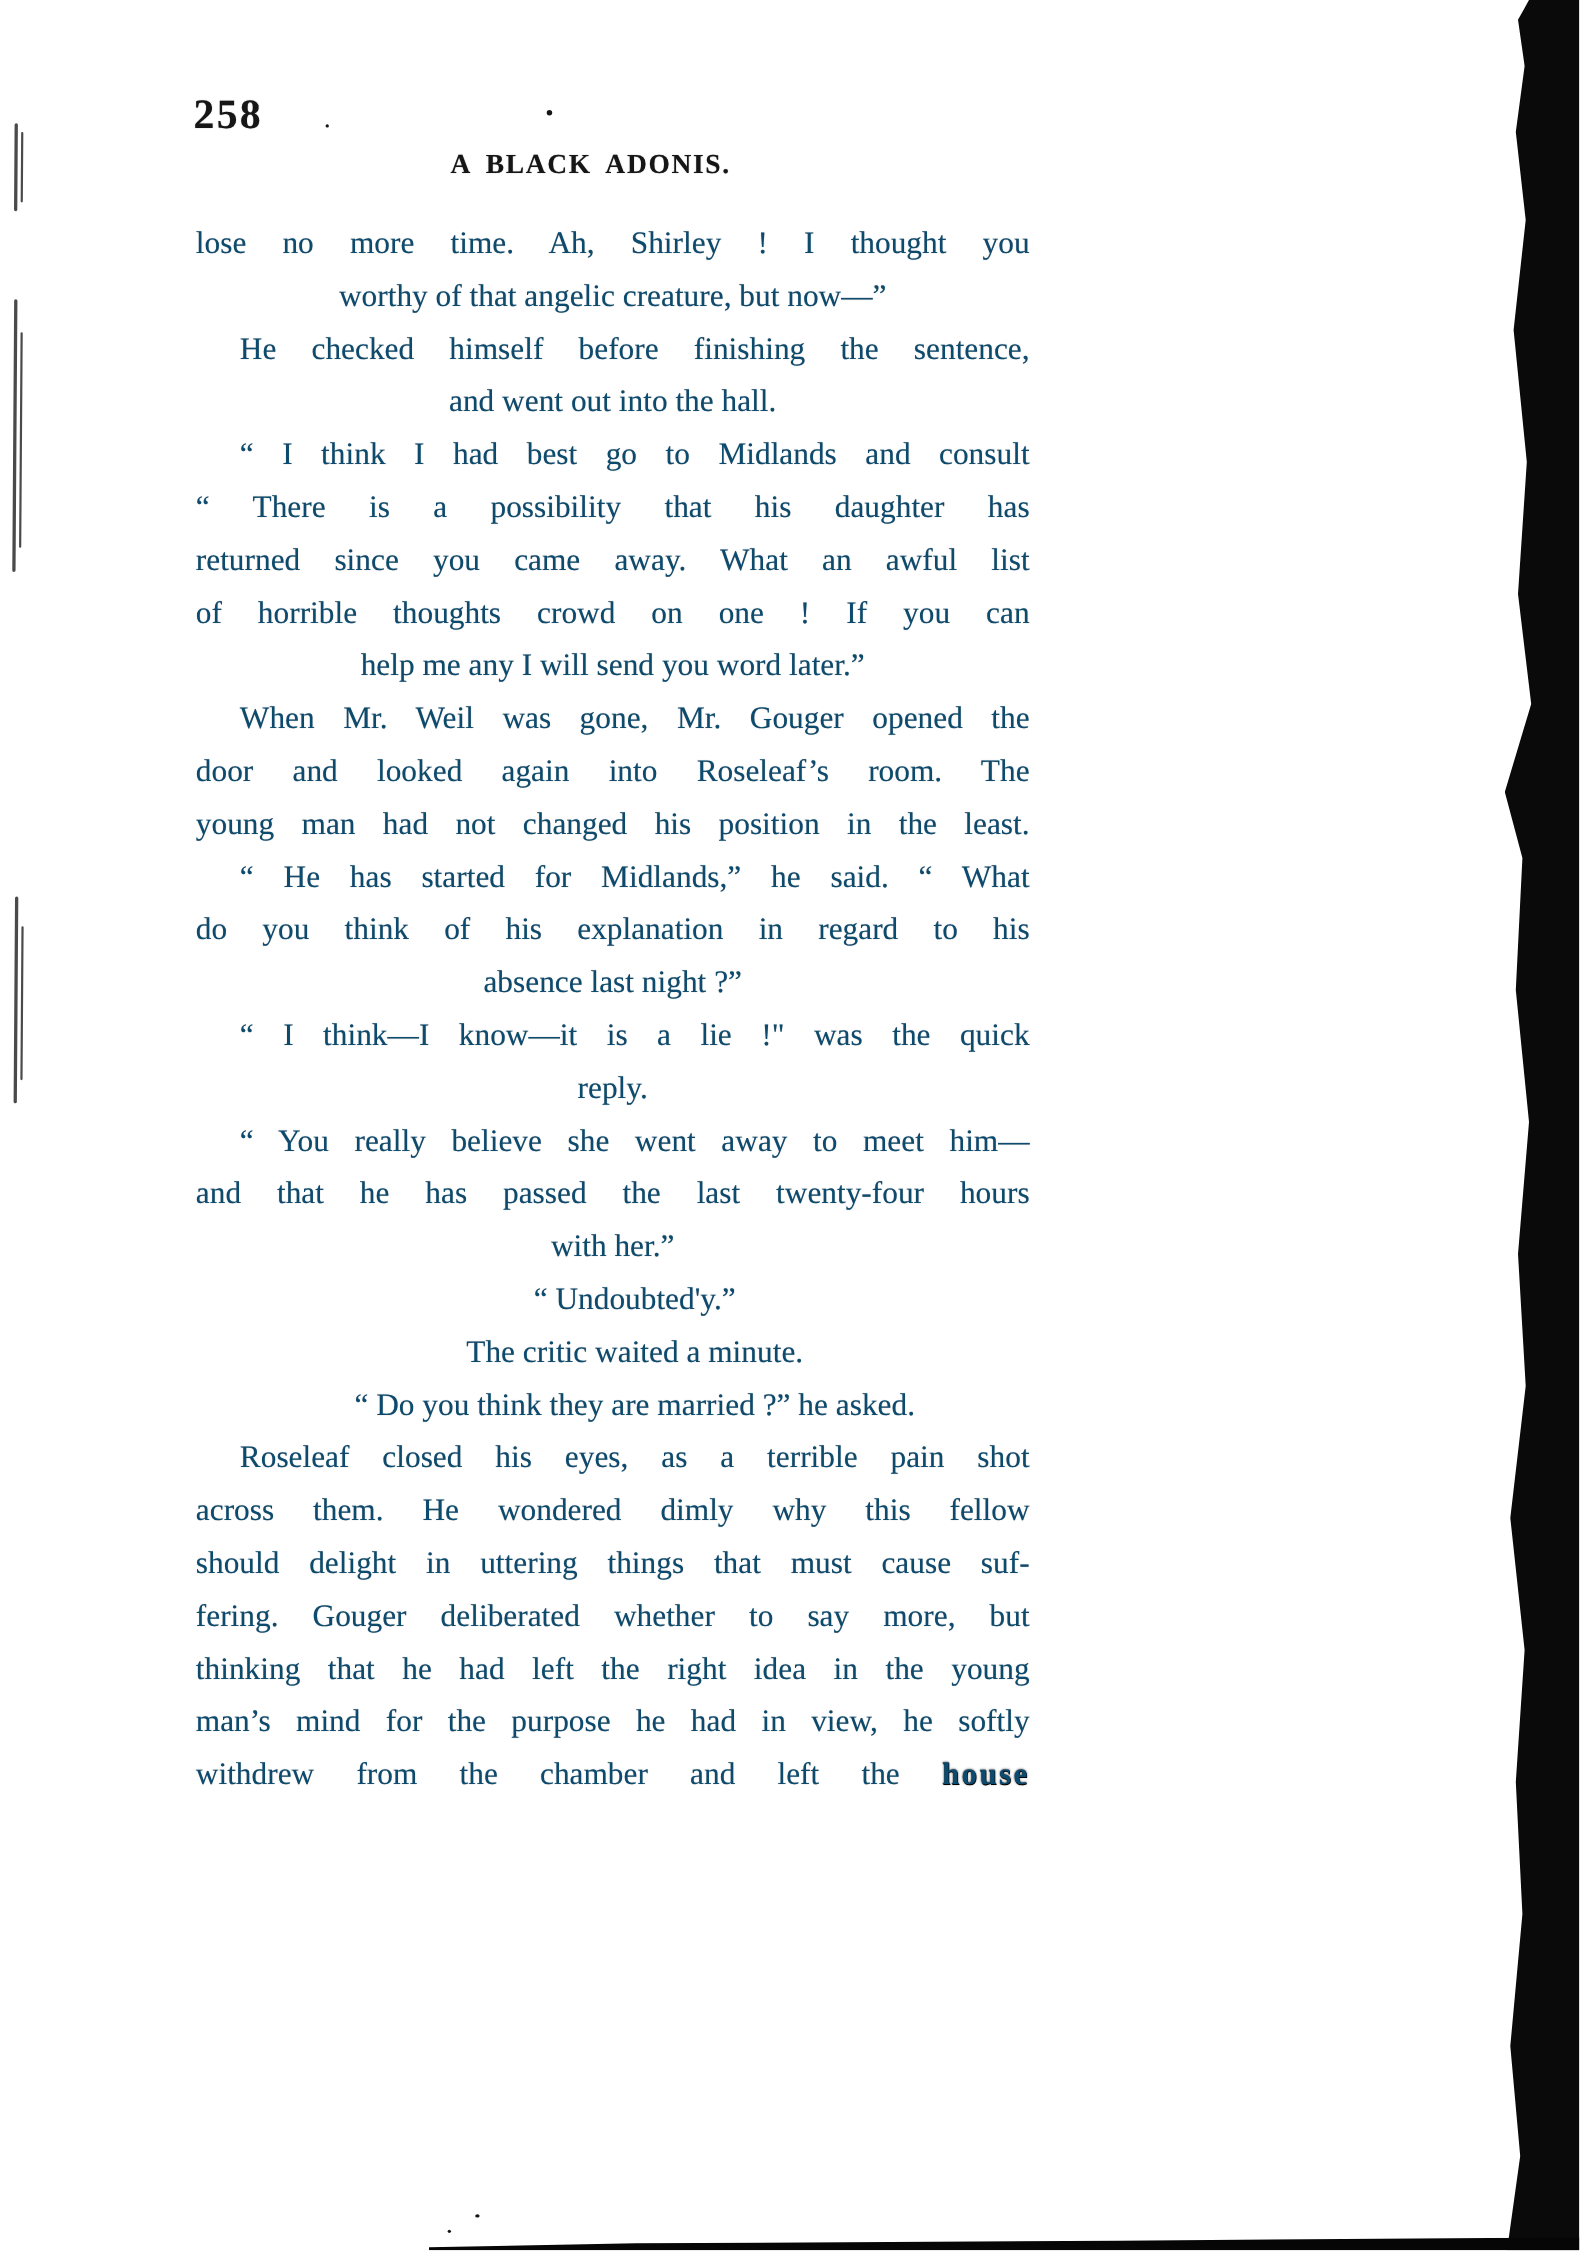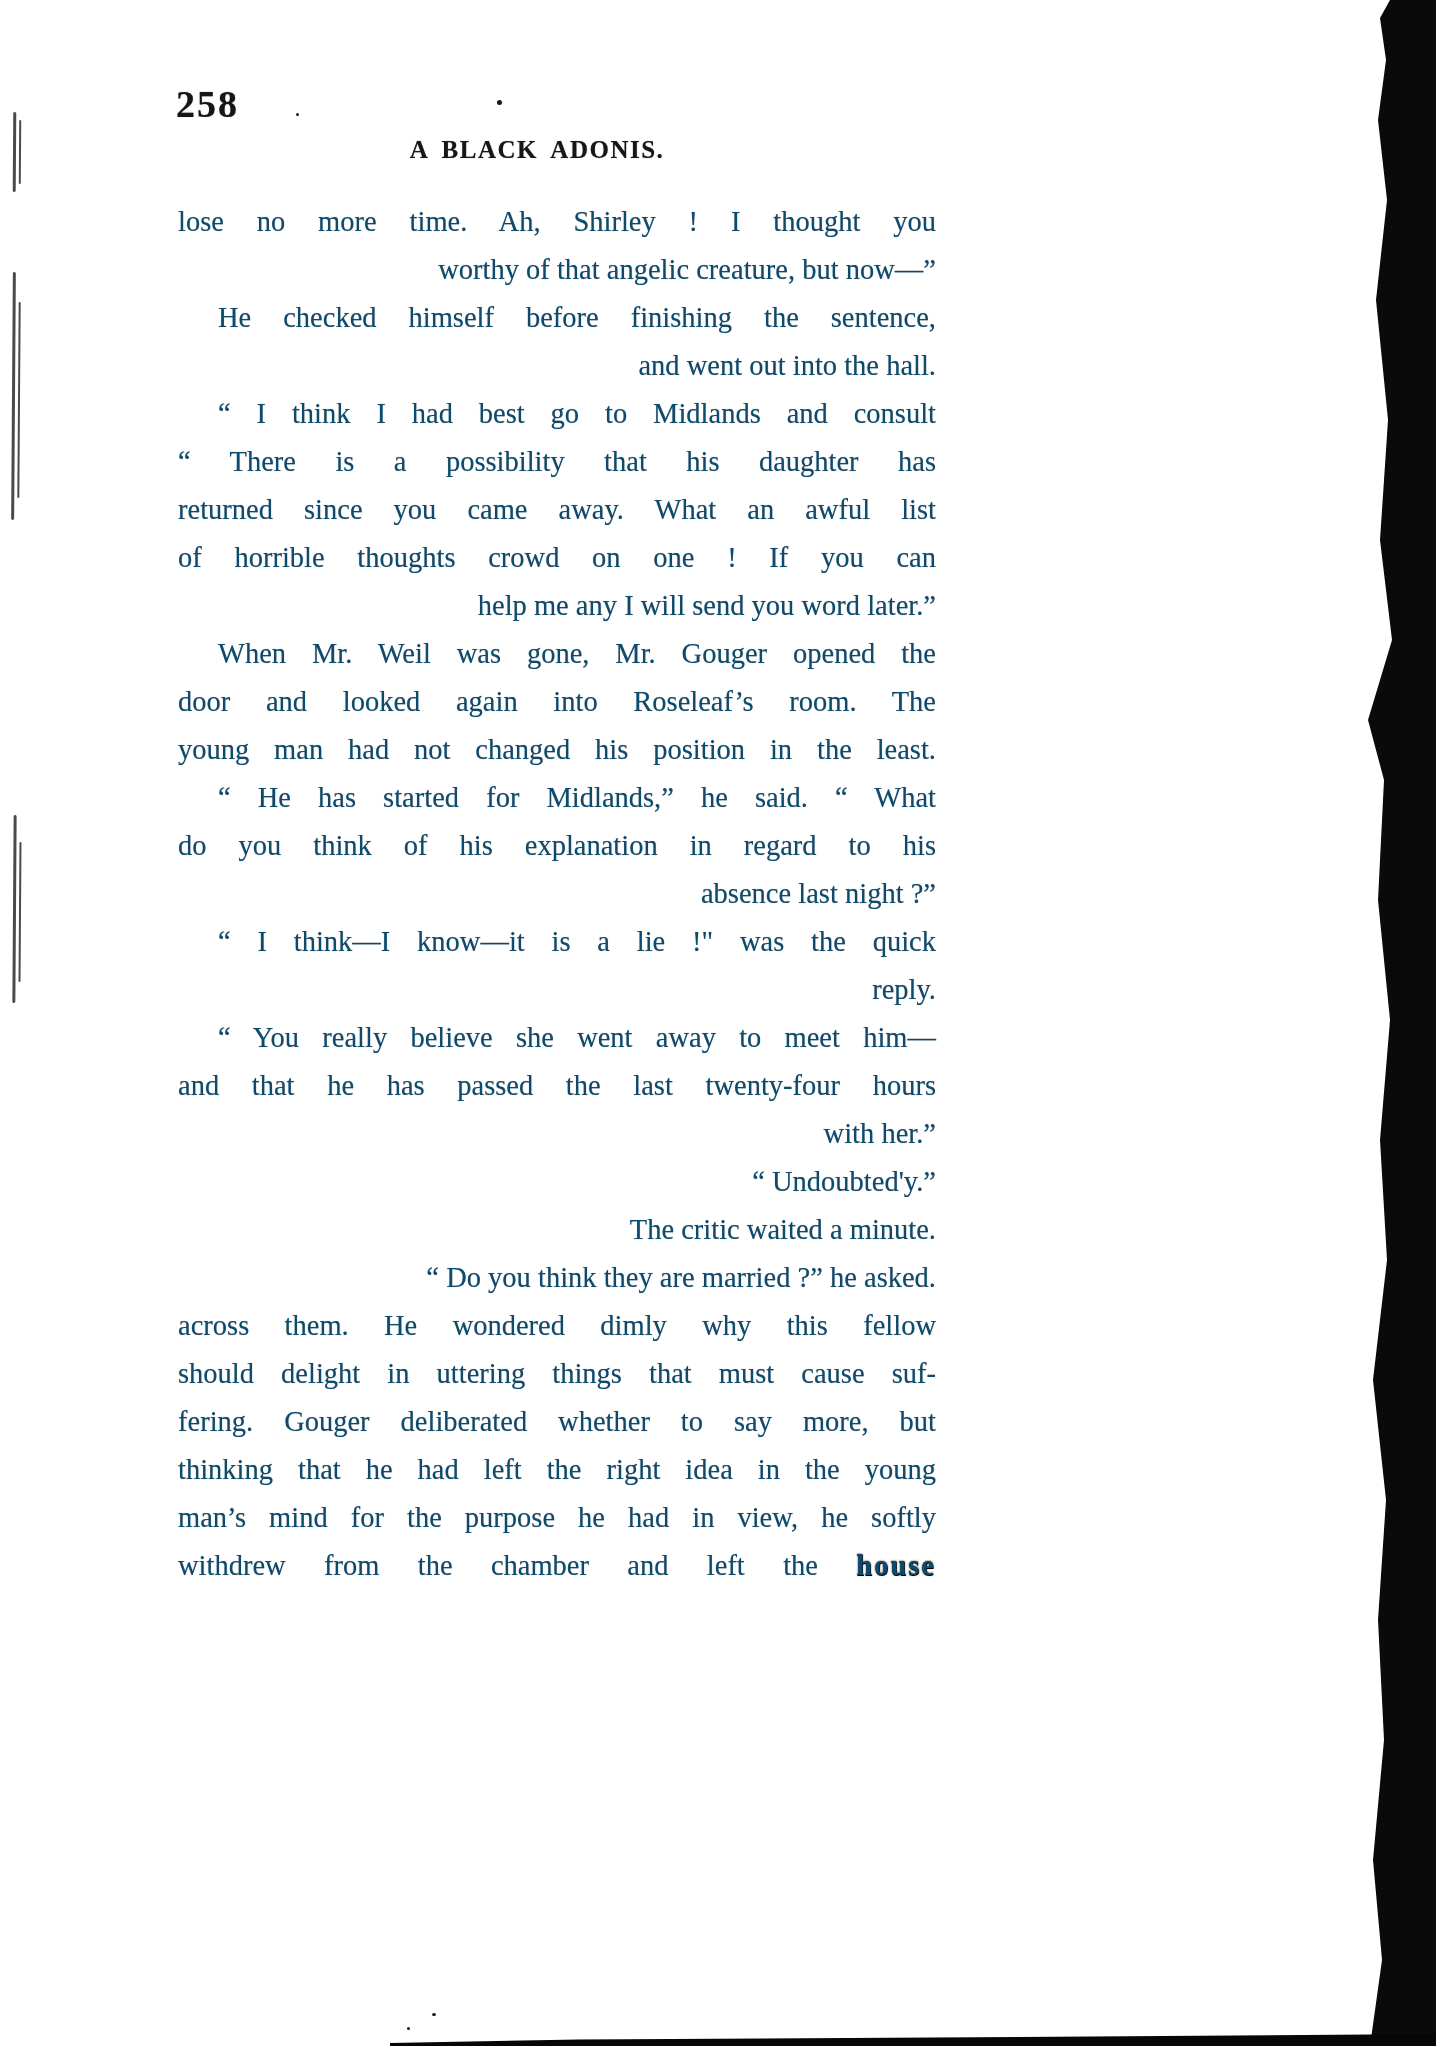--- a/index.html
+++ b/index.html
@@ -45,21 +45,21 @@
   .text-block {
     position: absolute;
     left: 178px;
     top: 198px;
     width: 758px;
     font-size: 28.5px;
     line-height: 48px;
     color: #0c4a6e;
     text-shadow: 0 0 1px rgba(0,0,0,.35);
   }
-  .line { text-align: right; }
+  .line { text-align: center; }
   .line.j {
     text-align: justify;
     text-align-last: justify;
   }
   .line.i { padding-left: 40px; }
   .bold-word {
     font-weight: 700;
     letter-spacing: 2px;
     text-shadow: 0 0 2px #000, 0.5px 0.5px 0 #000;
   }
@@ -137,20 +137,21 @@
       <div class="line j">do you think of his explanation in regard to his</div>
       <div class="line">absence last night ?”</div>
       <div class="line j i">“ I think—I know—it is a lie !" was the quick</div>
       <div class="line">reply.</div>
       <div class="line j i">“ You really believe she went away to meet him—</div>
       <div class="line j">and that he has passed the last twenty-four hours</div>
       <div class="line">with her.”</div>
       <div class="line i">“ Undoubted'y.”</div>
       <div class="line i">The critic waited a minute.</div>
       <div class="line i">“ Do you think they are married ?” he asked.</div>
+      <div class="line j i">Roseleaf closed his eyes, as a terrible pain shot</div>
       <div class="line j">across them.  He wondered dimly why this fellow</div>
       <div class="line j">should delight in uttering things that must cause suf-</div>
       <div class="line j">fering.  Gouger deliberated whether to say more, but</div>
       <div class="line j">thinking that he had left the right idea in the young</div>
       <div class="line j">man’s mind for the purpose he had in view, he softly</div>
       <div class="line j">withdrew from the chamber and left the <span class="bold-word">house</span></div>
     </div>
 
   <div class="scan-band-right"></div>
   <div class="scan-strip-bottom"></div>

